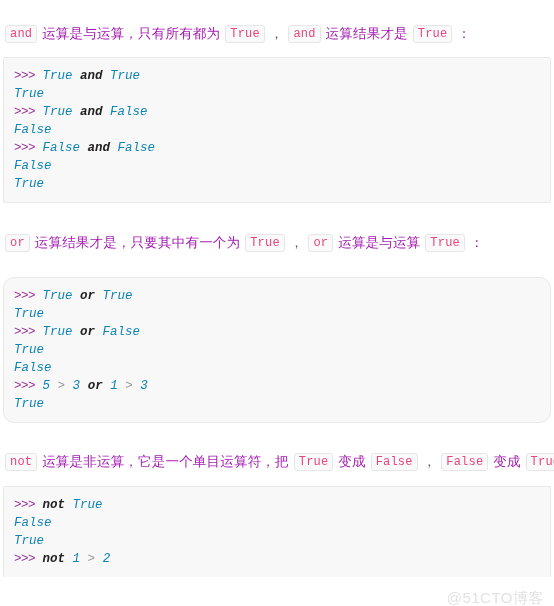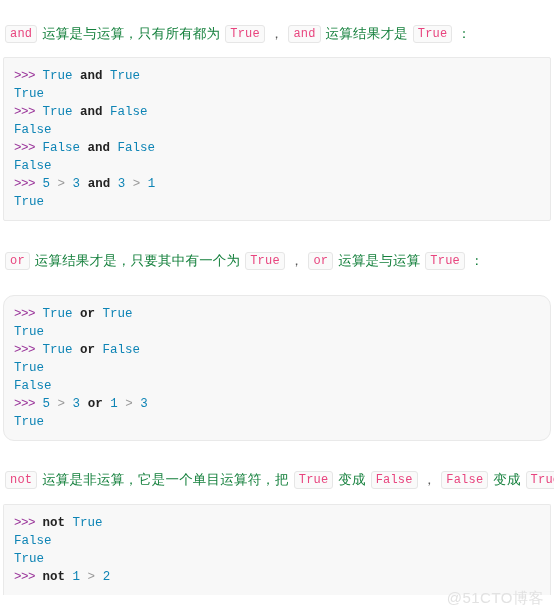--- a/index.html
+++ b/index.html
@@ -29,21 +29,21 @@
     line-height: 21px;
     font-size: 13.5px;
     color: #5a5a5a;
     letter-spacing: 0.2px;
     white-space: nowrap;
   }
   .para.p1 { padding-top: 9px; }
   .para.p2 { padding-top: 15px; }
   .para.p3 { padding-top: 15px; }
 
-  .para .zh { color: #15803d; }
+  .para .zh { color: #a21caf; }
   .para .sep { color: #585858; }
 
   
   .codebadge {
     font-family: "Liberation Mono", "DejaVu Sans Mono", monospace;
     font-size: 12px;
     color: #e8447e;
     background: #fafafa;
     border: 1px solid #e6e6e6;
     border-radius: 3px;
@@ -63,21 +63,21 @@
     padding: 9px 0 9px 10px;
     font-family: "Liberation Mono", "DejaVu Sans Mono", monospace;
     font-size: 12.5px;
     line-height: 18px;
     overflow: hidden;
   }
   .cb1 { margin-top: 9px; }
   .cb2 { margin-top: 24px; border-radius: 11px; }
   .cb3 { margin-top: 9px; border-bottom: none; border-bottom-left-radius:0; border-bottom-right-radius:0;}
 
-  .cline { white-space: pre; height: 18px; }
+  .cline { white-space: pre; height: 18px; font-style: italic; }
 
   .tok-prompt  { color: #993399; font-weight: normal; letter-spacing: -0.5px; }
   .tok-kw      { color: #222222; font-weight: bold; }
   .tok-bool    { color: #0e84b5; }
   .tok-num     { color: #0e84b5; }
   .tok-op      { color: #9a9a9a; }
   .tok-out     { color: #0e84b5; }
 
   
   .watermark {
@@ -101,21 +101,20 @@
     <code class="codebadge">and</code><span class="zh"> 运算是与运算，只有所有都为 </span><code class="codebadge">True</code><span class="sep"> ， </span><code class="codebadge">and</code><span class="zh"> 运算结果才是 </span><code class="codebadge">True</code><span class="zh"> ：</span>
   </p>
 
   <div class="codeblock cb1">
       <div class="cline"><span class="tok-prompt">&gt;&gt;&gt;</span> <span class="tok-bool">True</span> <span class="tok-kw">and</span> <span class="tok-bool">True</span></div>
       <div class="cline"><span class="tok-out">True</span></div>
       <div class="cline"><span class="tok-prompt">&gt;&gt;&gt;</span> <span class="tok-bool">True</span> <span class="tok-kw">and</span> <span class="tok-bool">False</span></div>
       <div class="cline"><span class="tok-out">False</span></div>
       <div class="cline"><span class="tok-prompt">&gt;&gt;&gt;</span> <span class="tok-bool">False</span> <span class="tok-kw">and</span> <span class="tok-bool">False</span></div>
       <div class="cline"><span class="tok-out">False</span></div>
-      <div class="cline"><span class="tok-prompt">&gt;&gt;&gt;</span> <span class="tok-num">5</span> <span class="tok-op">&gt;</span> <span class="tok-num">3</span> <span class="tok-kw">and</span> <span class="tok-num">3</span> <span class="tok-op">&gt;</span> <span class="tok-num">1</span></div>
       <div class="cline"><span class="tok-out">True</span></div>
     </div>
 
   <p class="para p2">
     <code class="codebadge">or</code><span class="zh"> 运算结果才是，只要其中有一个为 </span><code class="codebadge">True</code><span class="sep"> ， </span><code class="codebadge">or</code><span class="zh"> 运算是与运算 </span><code class="codebadge">True</code><span class="zh"> ：</span>
   </p>
 
   <div class="codeblock cb2">
       <div class="cline"><span class="tok-prompt">&gt;&gt;&gt;</span> <span class="tok-bool">True</span> <span class="tok-kw">or</span> <span class="tok-bool">True</span></div>
       <div class="cline"><span class="tok-out">True</span></div>

